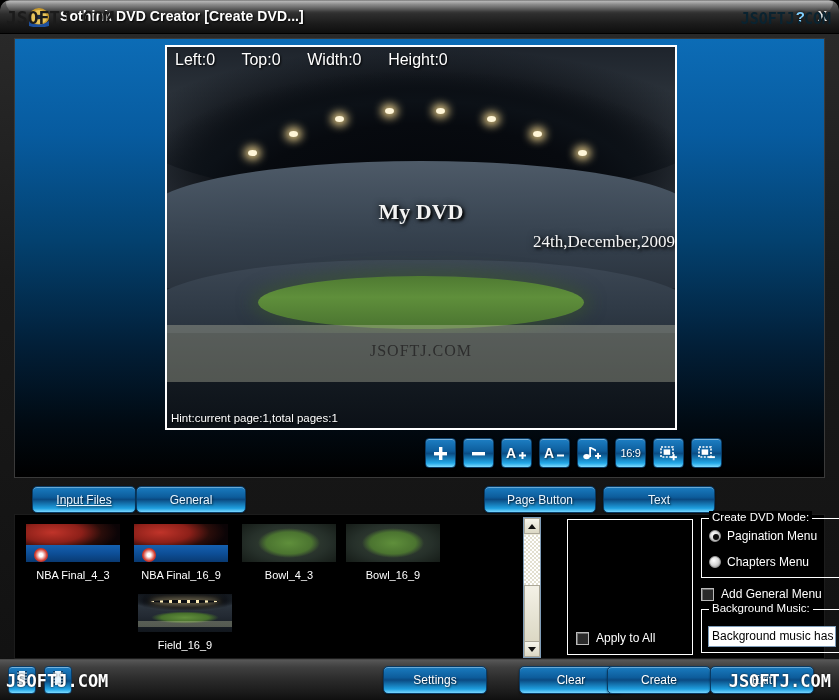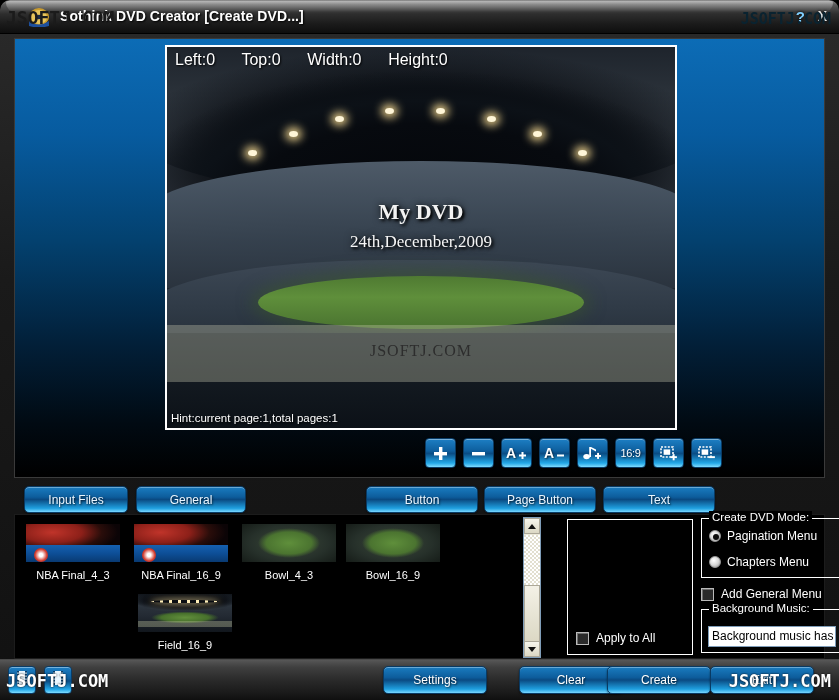--- a/index.html
+++ b/index.html
@@ -123,21 +123,21 @@
   }
   #dvd-title {
     position: absolute; left: 0; top: 152px; width: 100%;
     text-align: center;
     font-family: "Liberation Serif", serif;
     font-size: 22px; font-weight: bold; color: #f2f2f2;
     text-shadow: 2px 2px 3px #000, 0 0 7px rgba(0,0,0,.85);
   }
   #dvd-date {
     position: absolute; left: 0; top: 185px; width: 100%;
-    text-align: center;
+    text-align: right;
     font-family: "Liberation Serif", serif;
     font-size: 17px; color: #f6f6f6;
     text-shadow: 2px 2px 3px #000, 0 0 7px rgba(0,0,0,.85);
   }
   #preview-wm {
     position: absolute; left: 0; top: 295px; width: 100%;
     text-align: center;
     font-family: "Liberation Serif", serif;
     font-size: 16px; color: #2d2d2d;
     letter-spacing: 1px;
@@ -497,31 +497,28 @@
             <rect x="3.6" y="4.4" width="6.6" height="5.4" fill="#fff"></rect>
             <rect x="10.5" y="11.2" width="6.4" height="1.9" fill="#fff"></rect>
           </svg>
         </span>
       </div>
 
     </div>
   </div>
 
   <div id="tabbar">
-    <div class="tab" style="left:10px;  width:104px;">
+    <div class="tab" style="left:18px;  width:104px;text-decoration:underline;">
         <span>Input Files</span>
       </div>
     <div class="tab" style="left:122px; width:110px;">
         <span>General</span>
       </div>
     <div class="tab active" style="left:240px; width:106px;">
         <span>Background</span>
-      </div>
-    <div class="tab" style="left:352px; width:112px;">
-        <span>Button</span>
       </div>
     <div class="tab" style="left:470px; width:112px;">
         <span>Page Button</span>
       </div>
     <div class="tab" style="left:589px; width:112px;">
         <span>Text</span>
       </div>
   </div>
 
   <div id="content">

